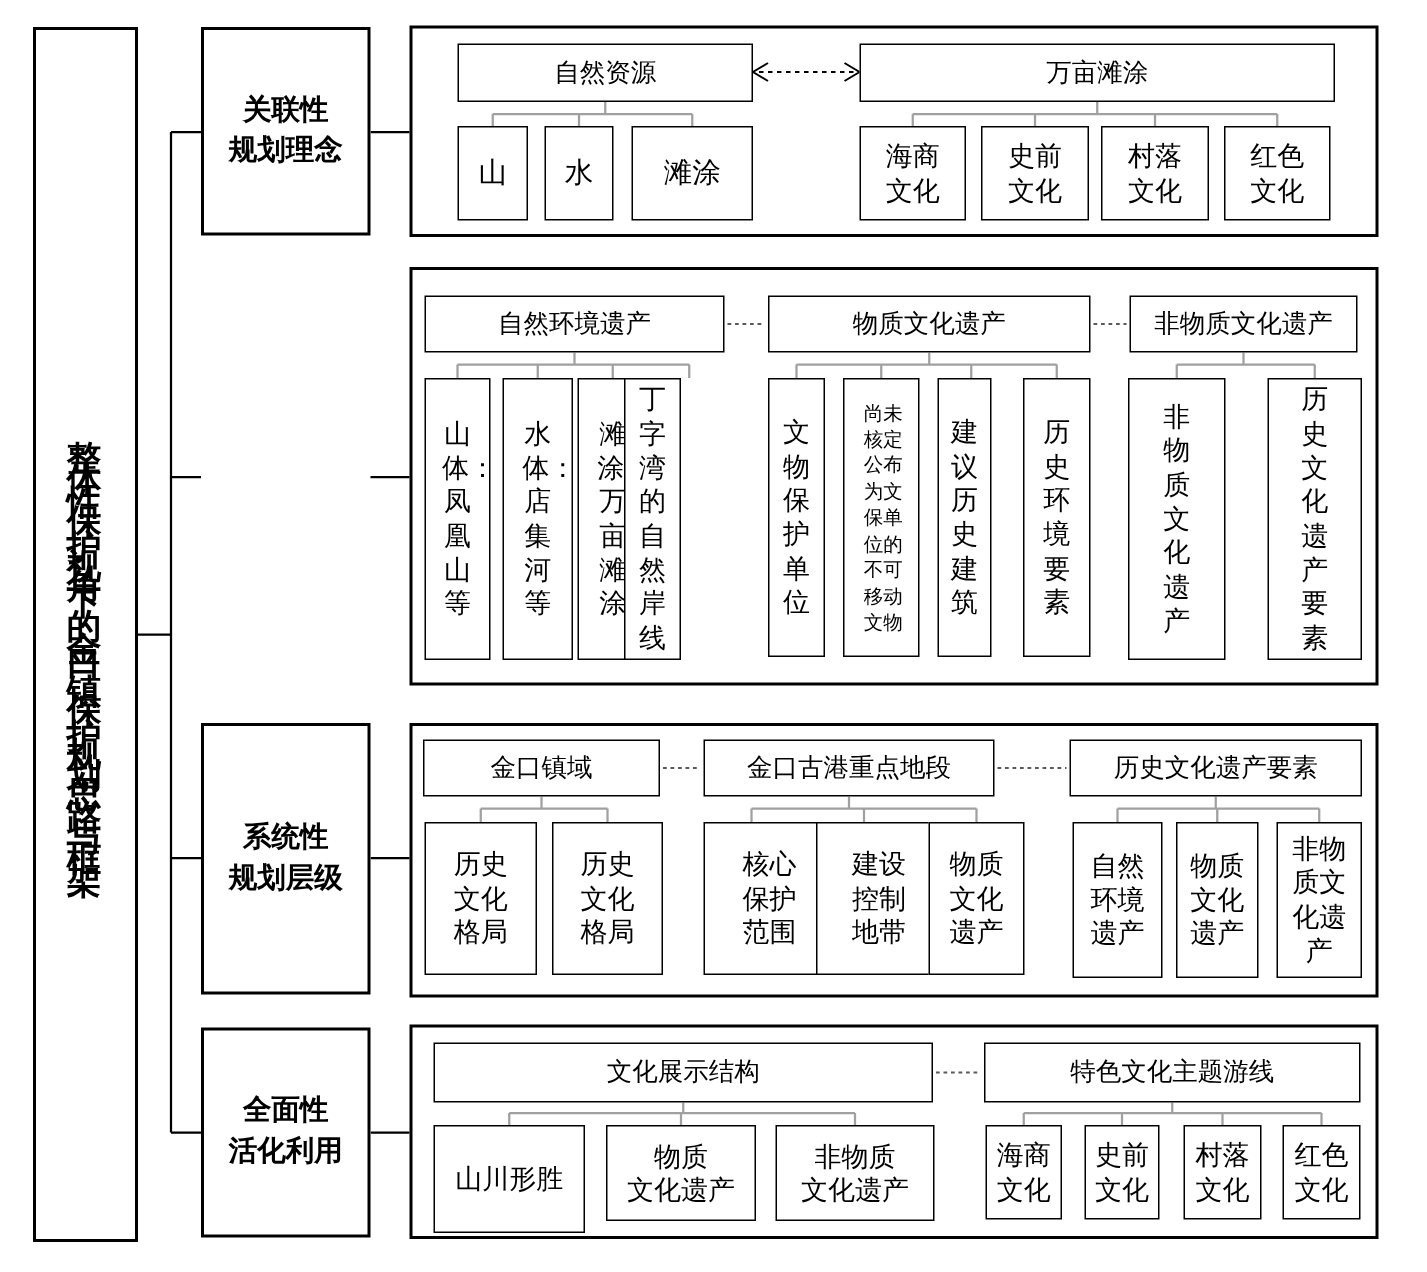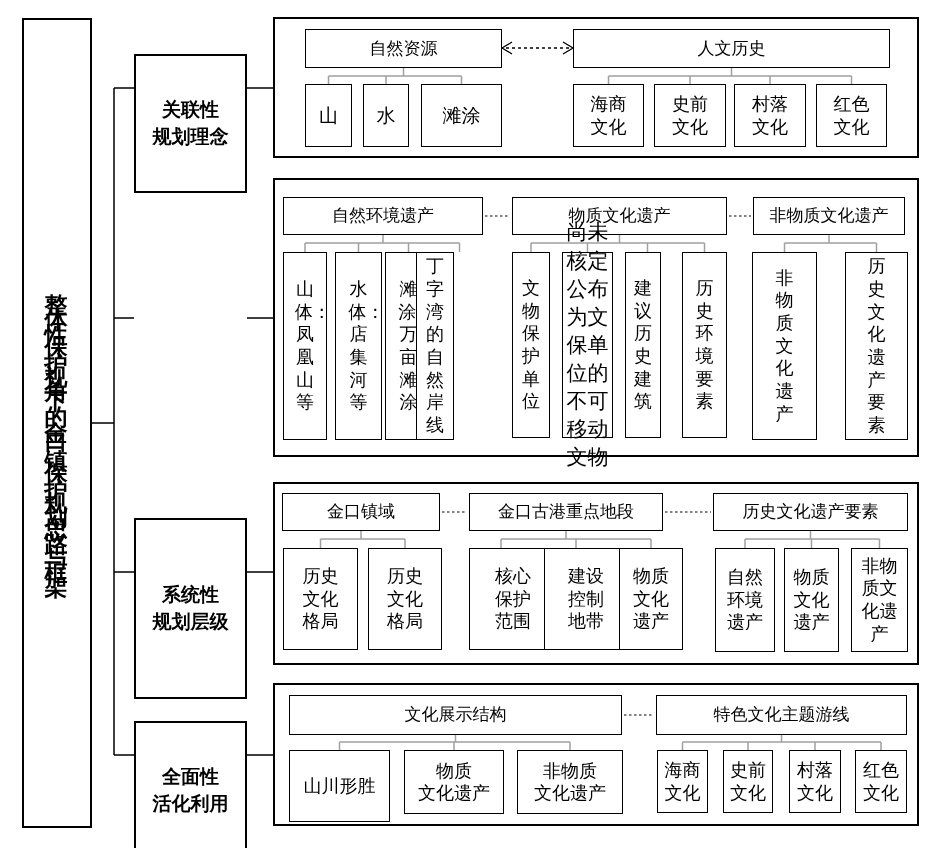--- a/index.html
+++ b/index.html
@@ -22,26 +22,26 @@
     position:absolute;box-sizing:border-box;background:#fff;border:2px solid #000;
     display:flex;align-items:center;justify-content:center;
   }
   .roottitle{
     writing-mode:vertical-lr;text-orientation:upright;
     font-weight:bold;font-size:23px;letter-spacing:14px;white-space:nowrap;
   }
   .stage{
     position:absolute;box-sizing:border-box;background:#fff;border:2px solid #000;
     display:flex;align-items:center;justify-content:center;text-align:center;
-    font-weight:bold;font-size:19px;line-height:1.4;white-space:pre-line;margin-top:36px;
+    font-weight:bold;font-size:19px;line-height:1.4;white-space:pre-line;
   }
   .ml{white-space:pre-line;}
   .v1{display:inline-block;width:1.15em;word-break:break-all;line-height:1.26;font-size:18px;}
   .v2{display:inline-block;width:2.18em;word-break:break-all;line-height:1.26;font-size:18px;}
-  .v2s{display:inline-block;width:2.2em;word-break:break-all;line-height:1.34;font-size:21px;}
+  .v2s{display:inline-block;width:2.2em;word-break:break-all;line-height:1.34;font-size:13px;text-align:right;}
   .big{font-size:19px;}
   .c18{font-size:18px;}
 </style>
 </head>
 <body>
 
 <div class="canvas">
 
   
   <svg class="connectors" width="951" height="848" viewBox="0 0 951 848">
@@ -89,21 +89,21 @@
 
   
   <div class="container" style="left:273px;top:17px;width:646px;height:141px"></div>
   <div class="container" style="left:273px;top:178px;width:646px;height:279px"></div>
   <div class="container" style="left:273px;top:482px;width:646px;height:183px"></div>
   <div class="container" style="left:273px;top:683px;width:646px;height:143px"></div>
 
   
   <div style="display:contents">
     <div class="box" style="left:305px;top:29px;width:197px;height:39px">自然资源</div>
-    <div class="box" style="left:573px;top:29px;width:317px;height:39px">人文历史</div>
+    <div class="box" style="left:573px;top:29px;width:317px;height:39px">万亩滩涂</div>
     <div class="box big" style="left:305px;top:84px;width:47px;height:63px">山</div>
     <div class="box big" style="left:363px;top:84px;width:46px;height:63px">水</div>
     <div class="box big" style="left:421px;top:84px;width:81px;height:63px">滩涂</div>
     <div class="box" style="left:573px;top:84px;width:71px;height:63px">
         <span class="v2">海商文化</span>
       </div>
     <div class="box" style="left:654px;top:84px;width:72px;height:63px">
         <span class="v2">史前文化</span>
       </div>
     <div class="box" style="left:734px;top:84px;width:72px;height:63px">

